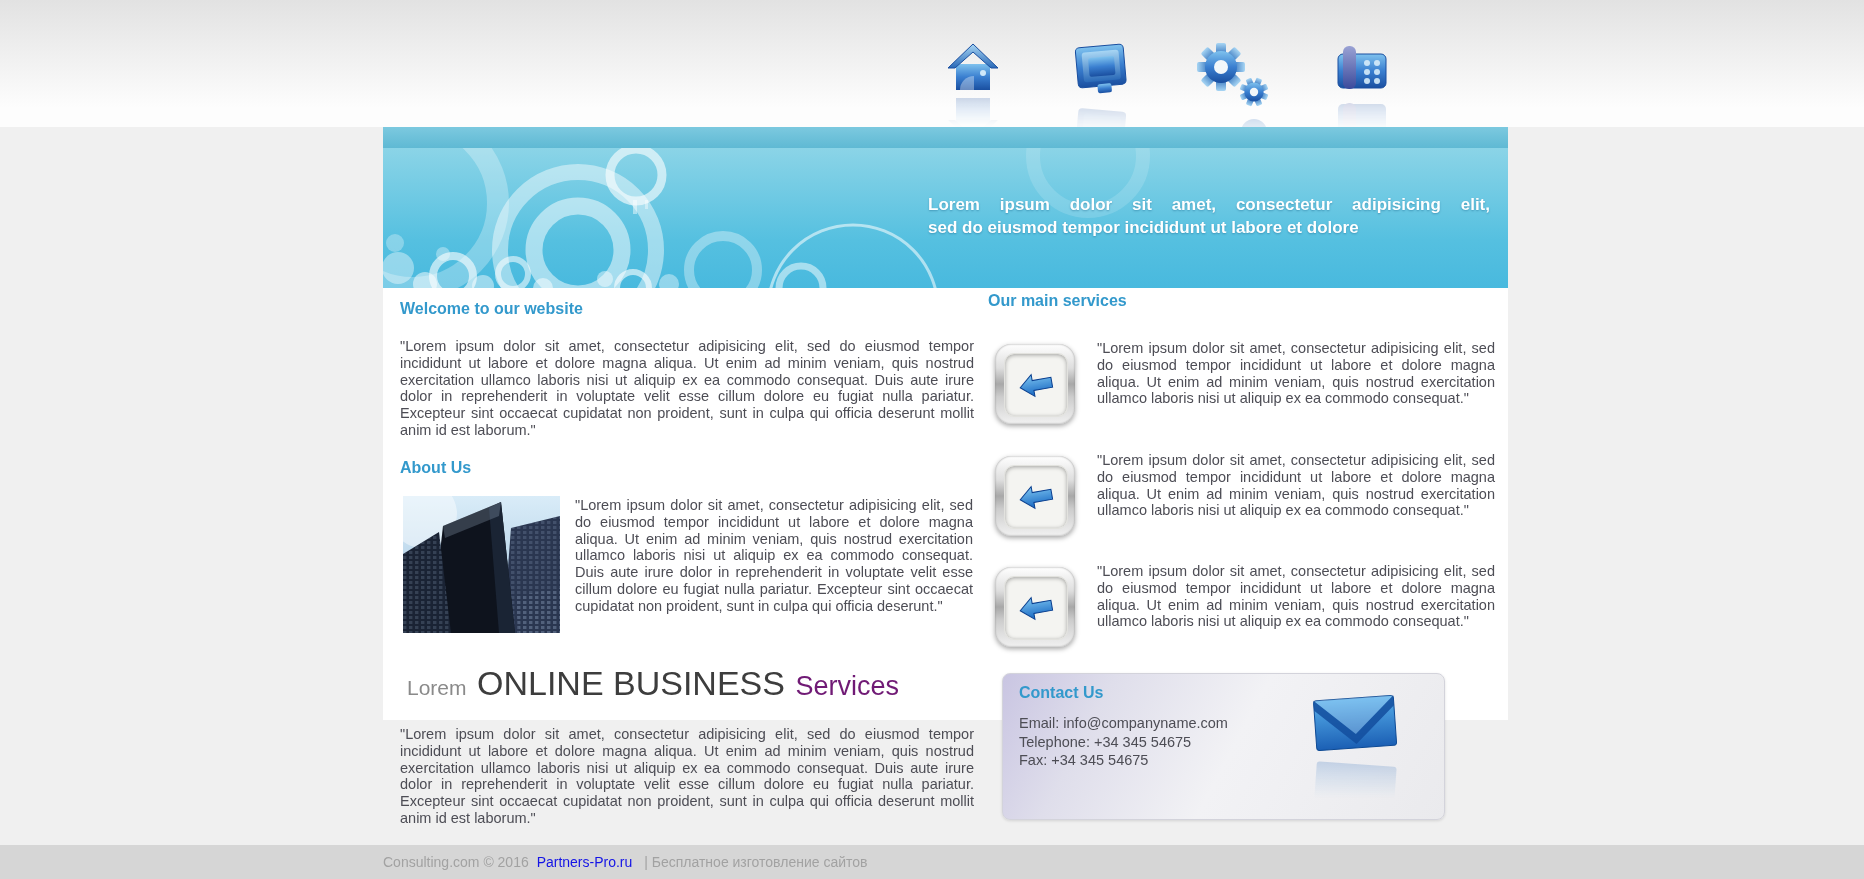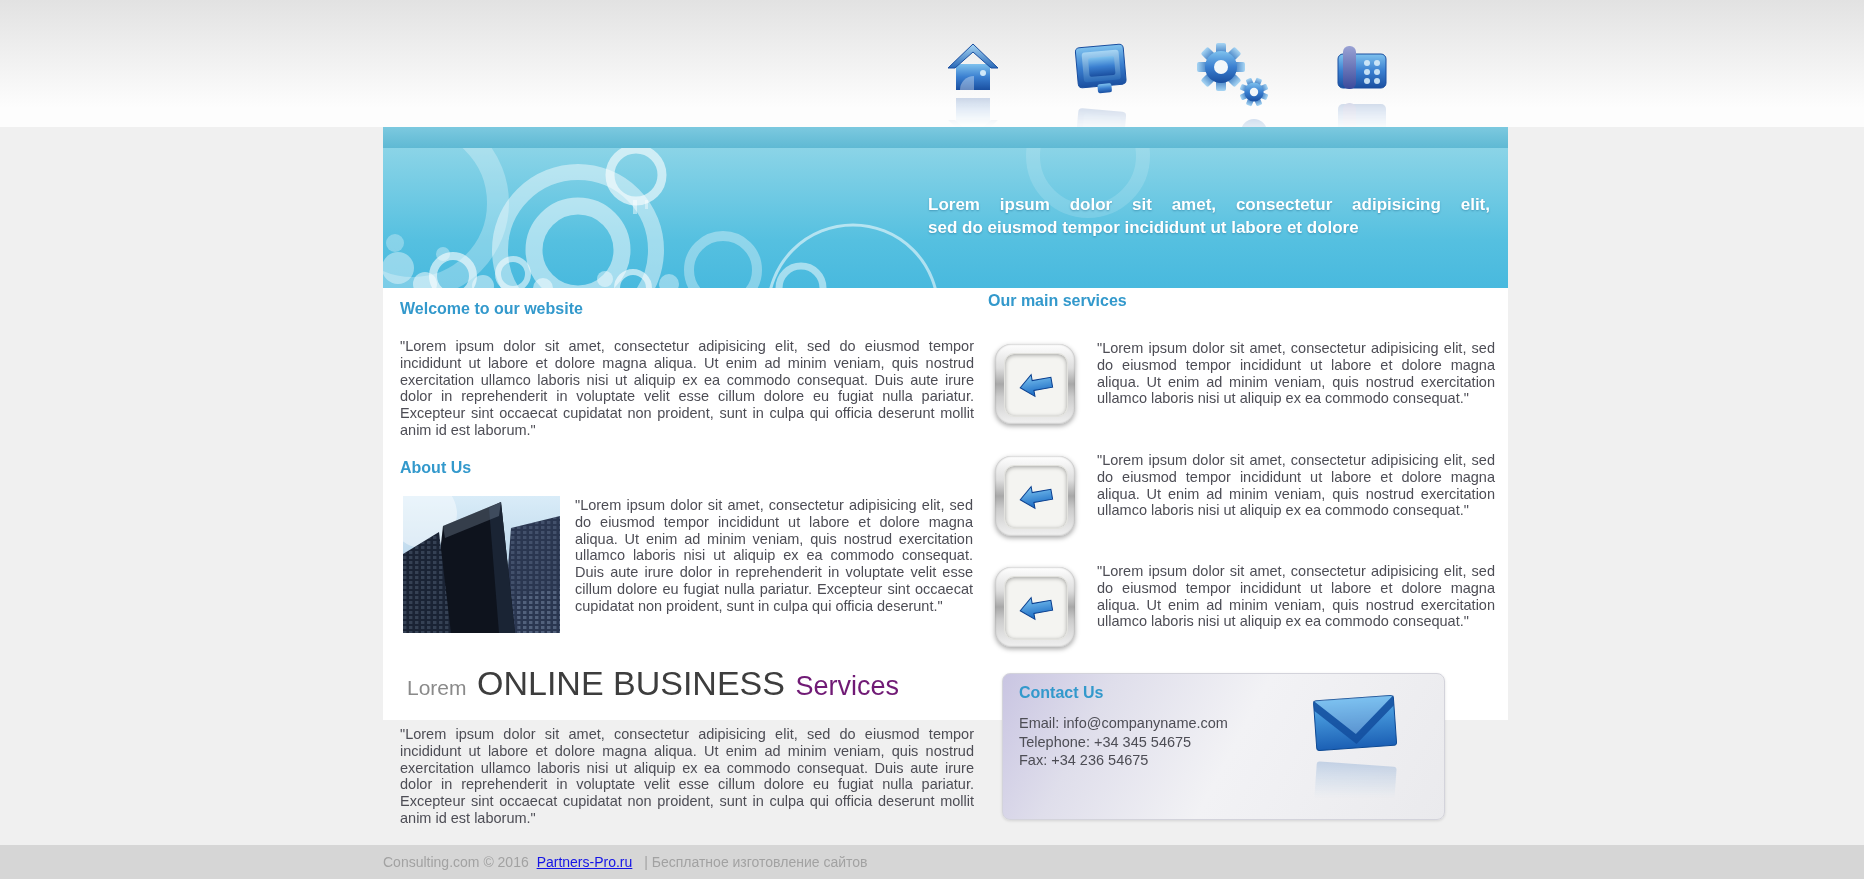--- a/index.html
+++ b/index.html
@@ -57,21 +57,21 @@
   .contact-box{position:absolute;left:619px;top:385px;width:441px;height:145px;
     border:1px solid #d3d3db;border-radius:8px;
     background:linear-gradient(118deg,#c9c5e2 0%,#dfdeeb 22%,#f2f2f5 52%,#eaeaed 100%);
     box-shadow:0 1px 3px rgba(0,0,0,.12);}
   .contact-heading{position:absolute;left:16px;top:10px;color:#3399cc;font-size:16px;font-weight:bold;}
   .contact-lines{position:absolute;left:16px;top:40px;color:#4d4d55;font-size:14.5px;line-height:18.5px;}
   .envelope-wrap{position:absolute;left:308px;top:16px;width:92px;}
   
   .footer{position:absolute;left:0;top:845px;width:100%;height:34px;background:#d6d6d6;}
   .footer-text{position:absolute;left:383px;top:0;line-height:34px;font-size:14px;color:#a2a2a2;white-space:nowrap;}
-  .footer-link{color:#1414e6;text-decoration:underline;cursor:pointer;margin:12px 4px;}
+  .footer-link{color:#1414e6;cursor:pointer;margin:12px 4px;}
   .footer-sep-tag{margin-left:4px;text-align:center;}
 </style>
 </head>
 <body>
 
 <svg width="0" height="0" style="position:absolute">
   <defs>
     <linearGradient id="blu" x1="0" y1="0" x2="0" y2="1">
       <stop offset="0" stop-color="#7fc2ee"></stop>
         <stop offset=".5" stop-color="#3a7fd0"></stop>
@@ -301,21 +301,21 @@
       </div>
     </div>
     <div class="service-text">"Lorem ipsum dolor sit amet, consectetur adipisicing elit, sed do eiusmod tempor incididunt ut labore et dolore magna aliqua. Ut enim ad minim veniam, quis nostrud exercitation ullamco laboris nisi ut aliquip ex ea commodo consequat."</div>
   </div>
 
   <div class="contact-box">
     <div class="contact-heading">Contact Us</div>
     <div class="contact-lines">
       <div>Email: info@companyname.com</div>
       <div>Telephone: +34 345 54675</div>
-      <div>Fax: +34 236 54675</div>
+      <div>Fax: +34 345 54675</div>
     </div>
     <div class="envelope-wrap">
       <svg width="88" height="64" viewBox="0 0 88 64">
         <g transform="rotate(-4 44 32)">
           <rect x="4" y="8" width="80" height="50" rx="3" fill="url(#envg)" stroke="#0e4a94" stroke-width="1"></rect>
           <polygon points="4,8 44,44 84,8 84,18 44,54 4,18" fill="#134e9e" opacity=".85"></polygon>
           <polygon points="4,8 44,44 84,8" fill="rgba(255,255,255,.22)"></polygon>
         </g>
       </svg>
       <div class="icon-reflect">

